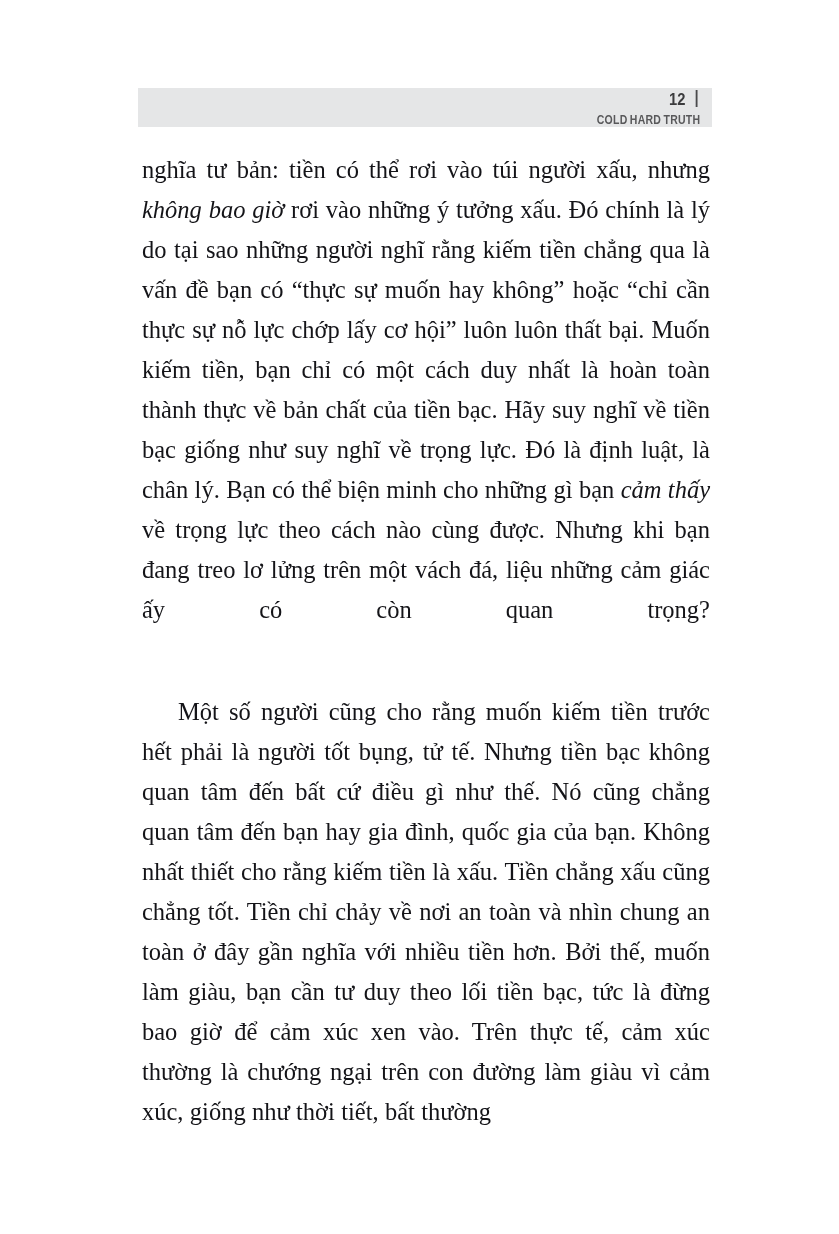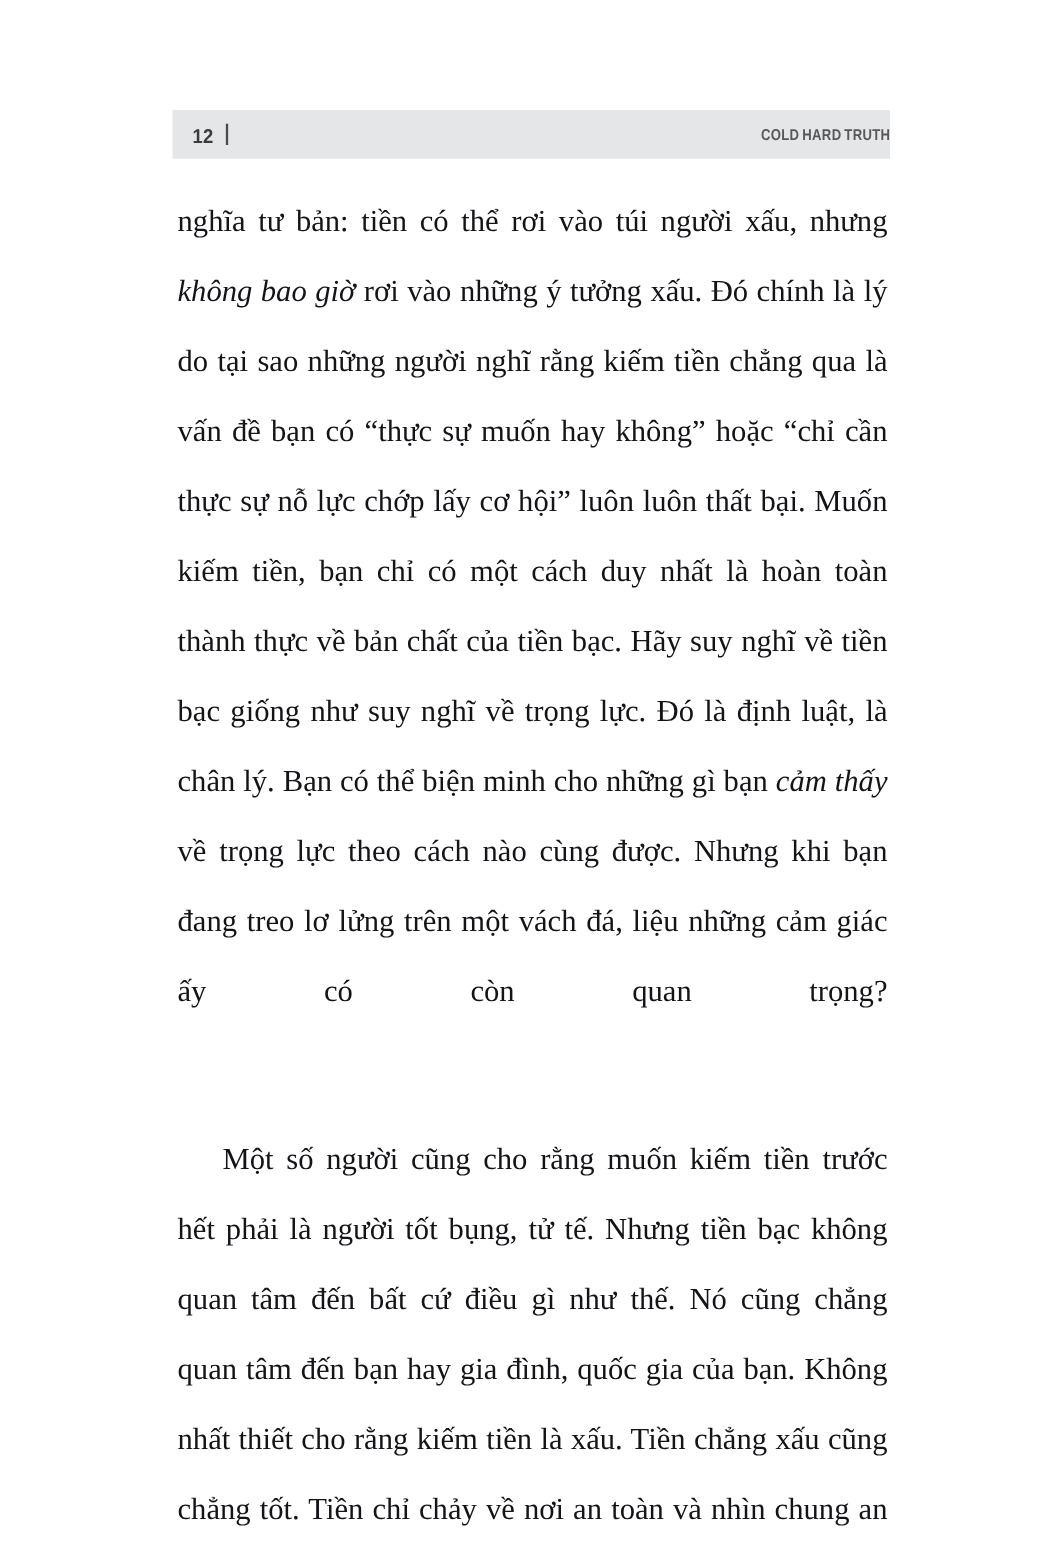--- a/index.html
+++ b/index.html
@@ -27,24 +27,25 @@
 
   
   .header-band {
     position: absolute;
     left: 138px;
     top: 88px;
     width: 574px;
     height: 39px;
     background: #e5e6e7;
     display: flex;
-    align-items: center;
+    align-items: flex-end;
     justify-content: space-between;
     box-sizing: border-box;
-    padding: 0 0 0 16px;
+    padding: 0 12px 0 16px;
+    flex-direction: column;
   }
 
   .folio {
     display: flex;
     align-items: baseline;
     font-family: "Liberation Sans Narrow", "Liberation Sans", "DejaVu Sans", sans-serif;
     font-weight: bold;
     font-size: 16px;
     color: #3b3b3d;
     letter-spacing: 0.2px;
@@ -80,21 +81,21 @@
   .textblock {
     position: absolute;
     left: 142px;
     top: 150px;
     width: 568px;
   }
 
   .para {
     margin: 0;
     font-size: 24.5px;
-    line-height: 56px;
+    line-height: 40px;
     color: #141418;
     text-align: justify;
     text-justify: inter-word;
     word-spacing: 0.2px;
     hyphens: none;
   }
   .para.indent {
     text-indent: 36px;
     font-family: Liberation Serif, serif;
   }

